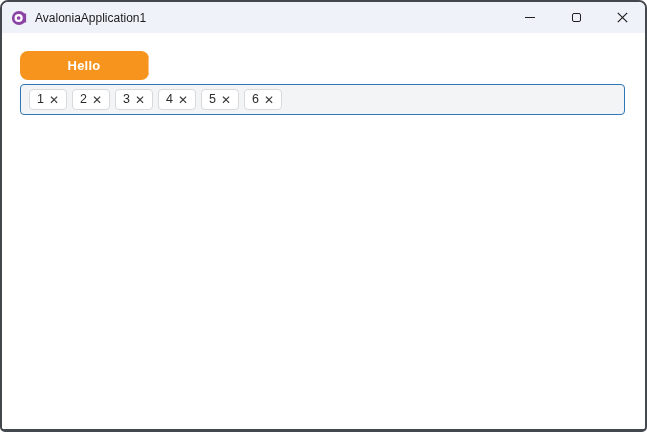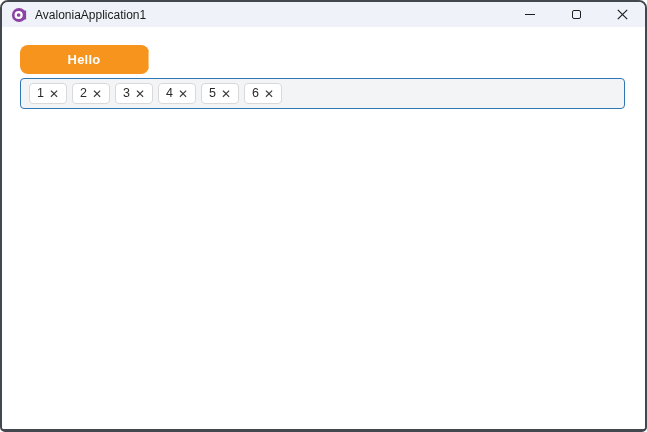--- a/index.html
+++ b/index.html
@@ -11,21 +11,21 @@
     border-bottom-width: 3px;
     border-radius: 8px 8px 5px 5px;
     overflow: hidden;
     background: #ffffff;
     display: flex; flex-direction: column;
     font-family: "Liberation Sans", "DejaVu Sans", sans-serif;
   }
 
   
   .titlebar {
-    height: 25px; flex-shrink: 0;
+    height: 31px; flex-shrink: 0;
     background: #EFF3F9;
     display: flex; align-items: center;
   }
   .app-icon { width: 16px; height: 16px; margin-left: 9px; flex-shrink: 0; }
   .title-text {
     font-size: 12px; color: #1b1b1b; margin-left: 8px;
     flex: 1; white-space: nowrap; overflow: hidden;
   }
   .caption-buttons { display: flex; height: 100%; }
   .caption-btn {

